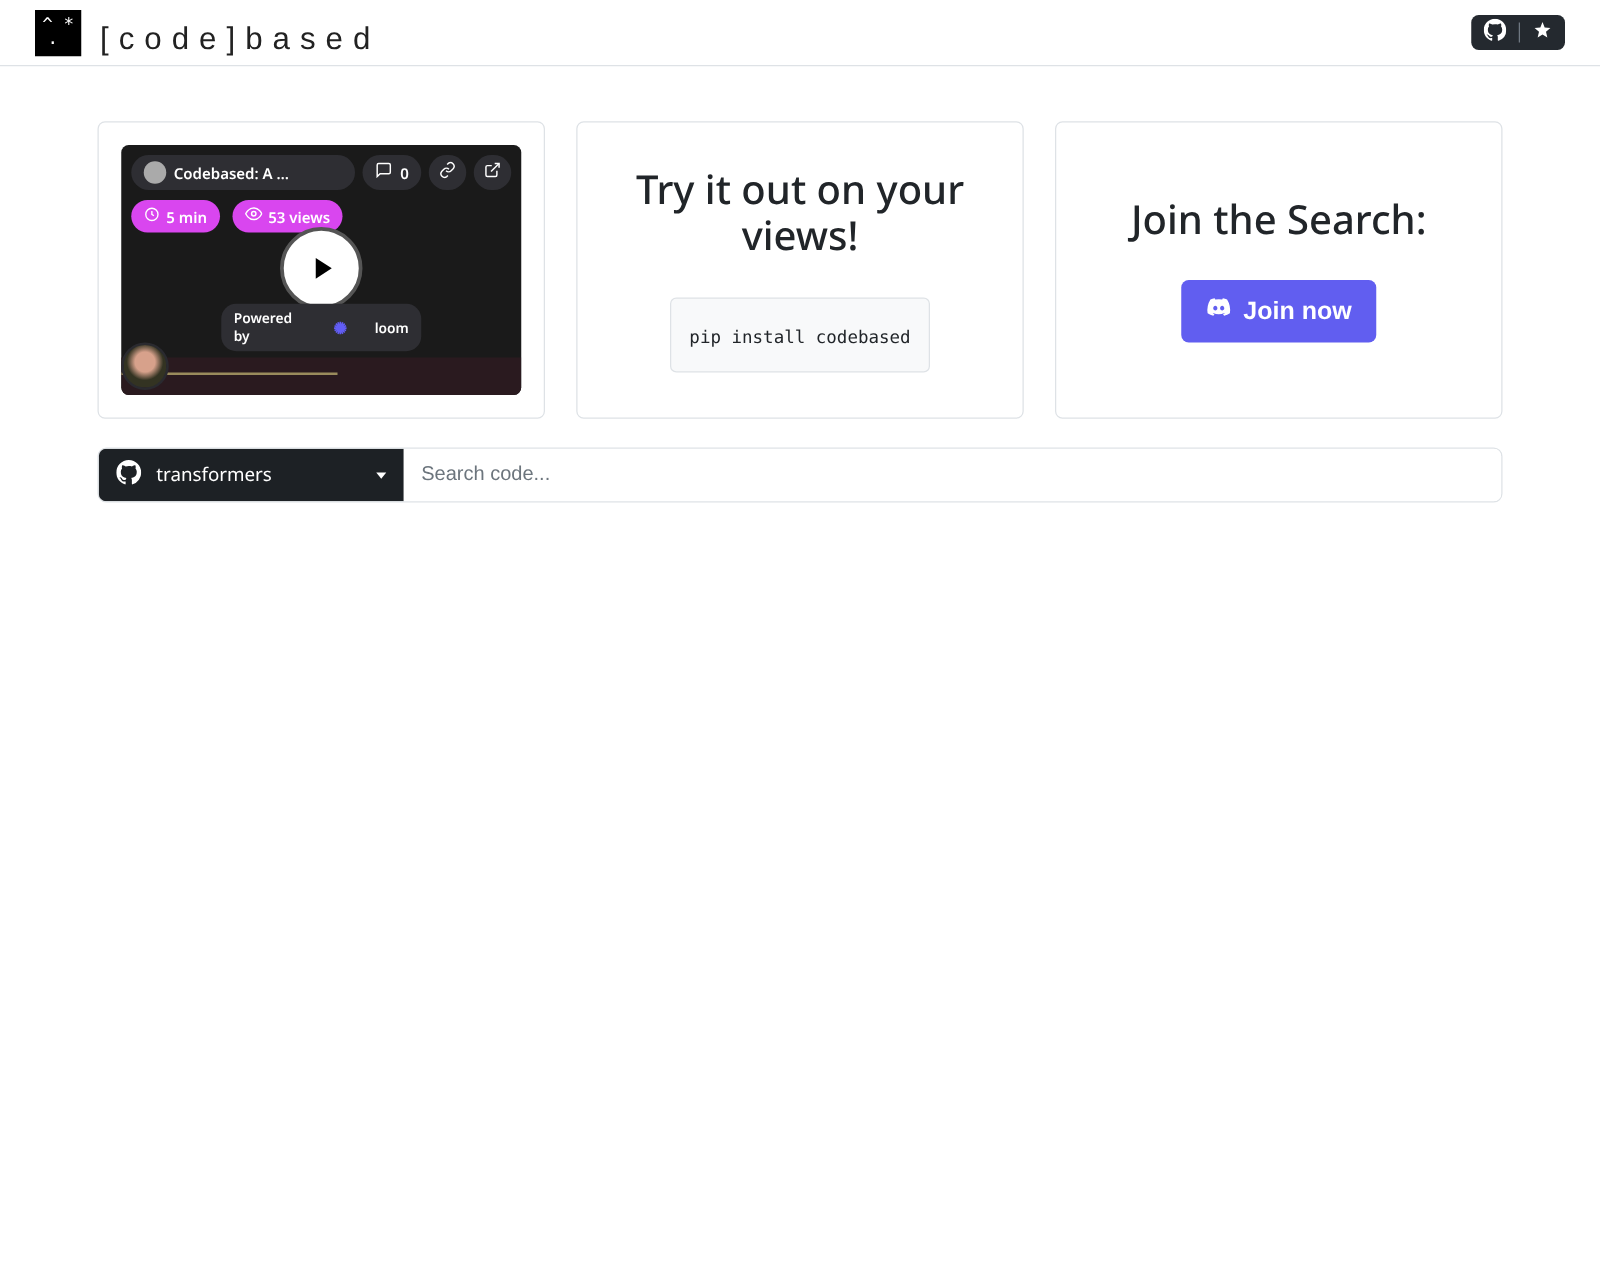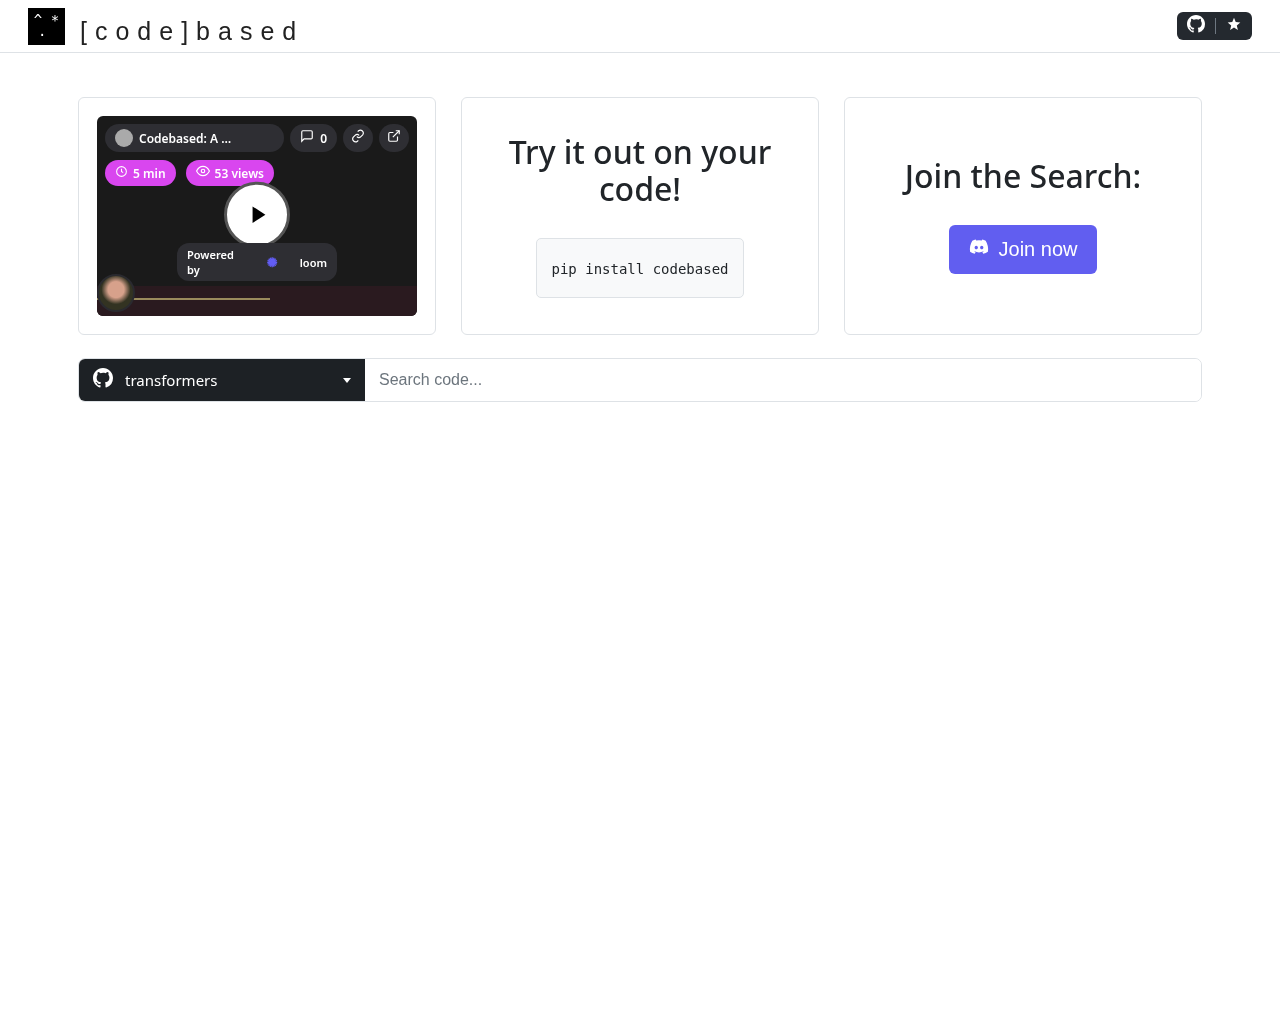--- a/index.html
+++ b/index.html
@@ -216,21 +216,21 @@
   }
 
   
   .discord-btn {
     background: #615EF0;
     color: #fff;
     border: none;
     border-radius: 6px;
     padding: 12px 20px;
     font-size: 20px;
-    font-weight: 400;
+    font-weight: 700;
     display: flex;
     align-items: center;
     gap: 10px;
     cursor: pointer;
   }
 
   
   .searchrow {
     display: flex;
     border-radius: 7px;
@@ -238,21 +238,21 @@
     border: 1px solid #dee2e6;
     height: 44px;
   }
   .repo-select {
     display: flex;
     align-items: center;
     gap: 12px;
     background: #1d2125;
     color: #fff;
     padding: 0 14px;
-    width: 286px;
+    width: 244px;
     font-size: 15px;
     cursor: pointer;
   }
   .repo-select .label { flex: 1; }
   .repo-select .caret {
     width: 0; height: 0;
     border-left: 4px solid transparent;
     border-right: 4px solid transparent;
     border-top: 5px solid #fff;
   }
@@ -362,21 +362,21 @@
           <span>loom</span>
         </div>
         <div class="timeline-bg">
           <div class="timeline-bar"></div>
         </div>
         <div class="user-bubble"></div>
       </div>
     </div>
 
     <div class="card card-center">
-      <h1>Try it out on your code!</h1>
+      <h1>Try it out on your views!</h1>
       <div class="code-box">
         <code>pip install codebased</code>
       </div>
     </div>
 
     <div class="card card-center">
       <h1>Join the Search:</h1>
       <button class="discord-btn">
         <span>
           <svg width="20" height="20" viewBox="0 0 24 24" fill="#fff">

